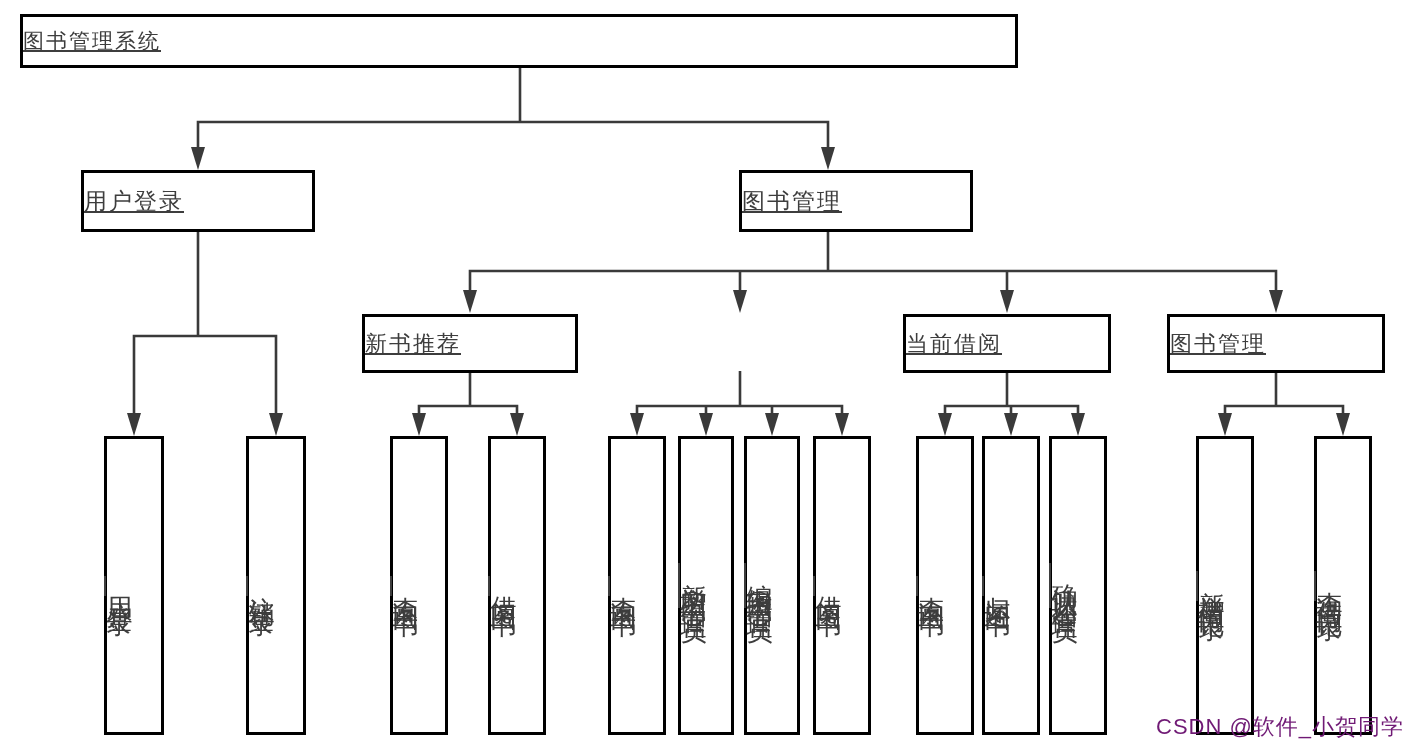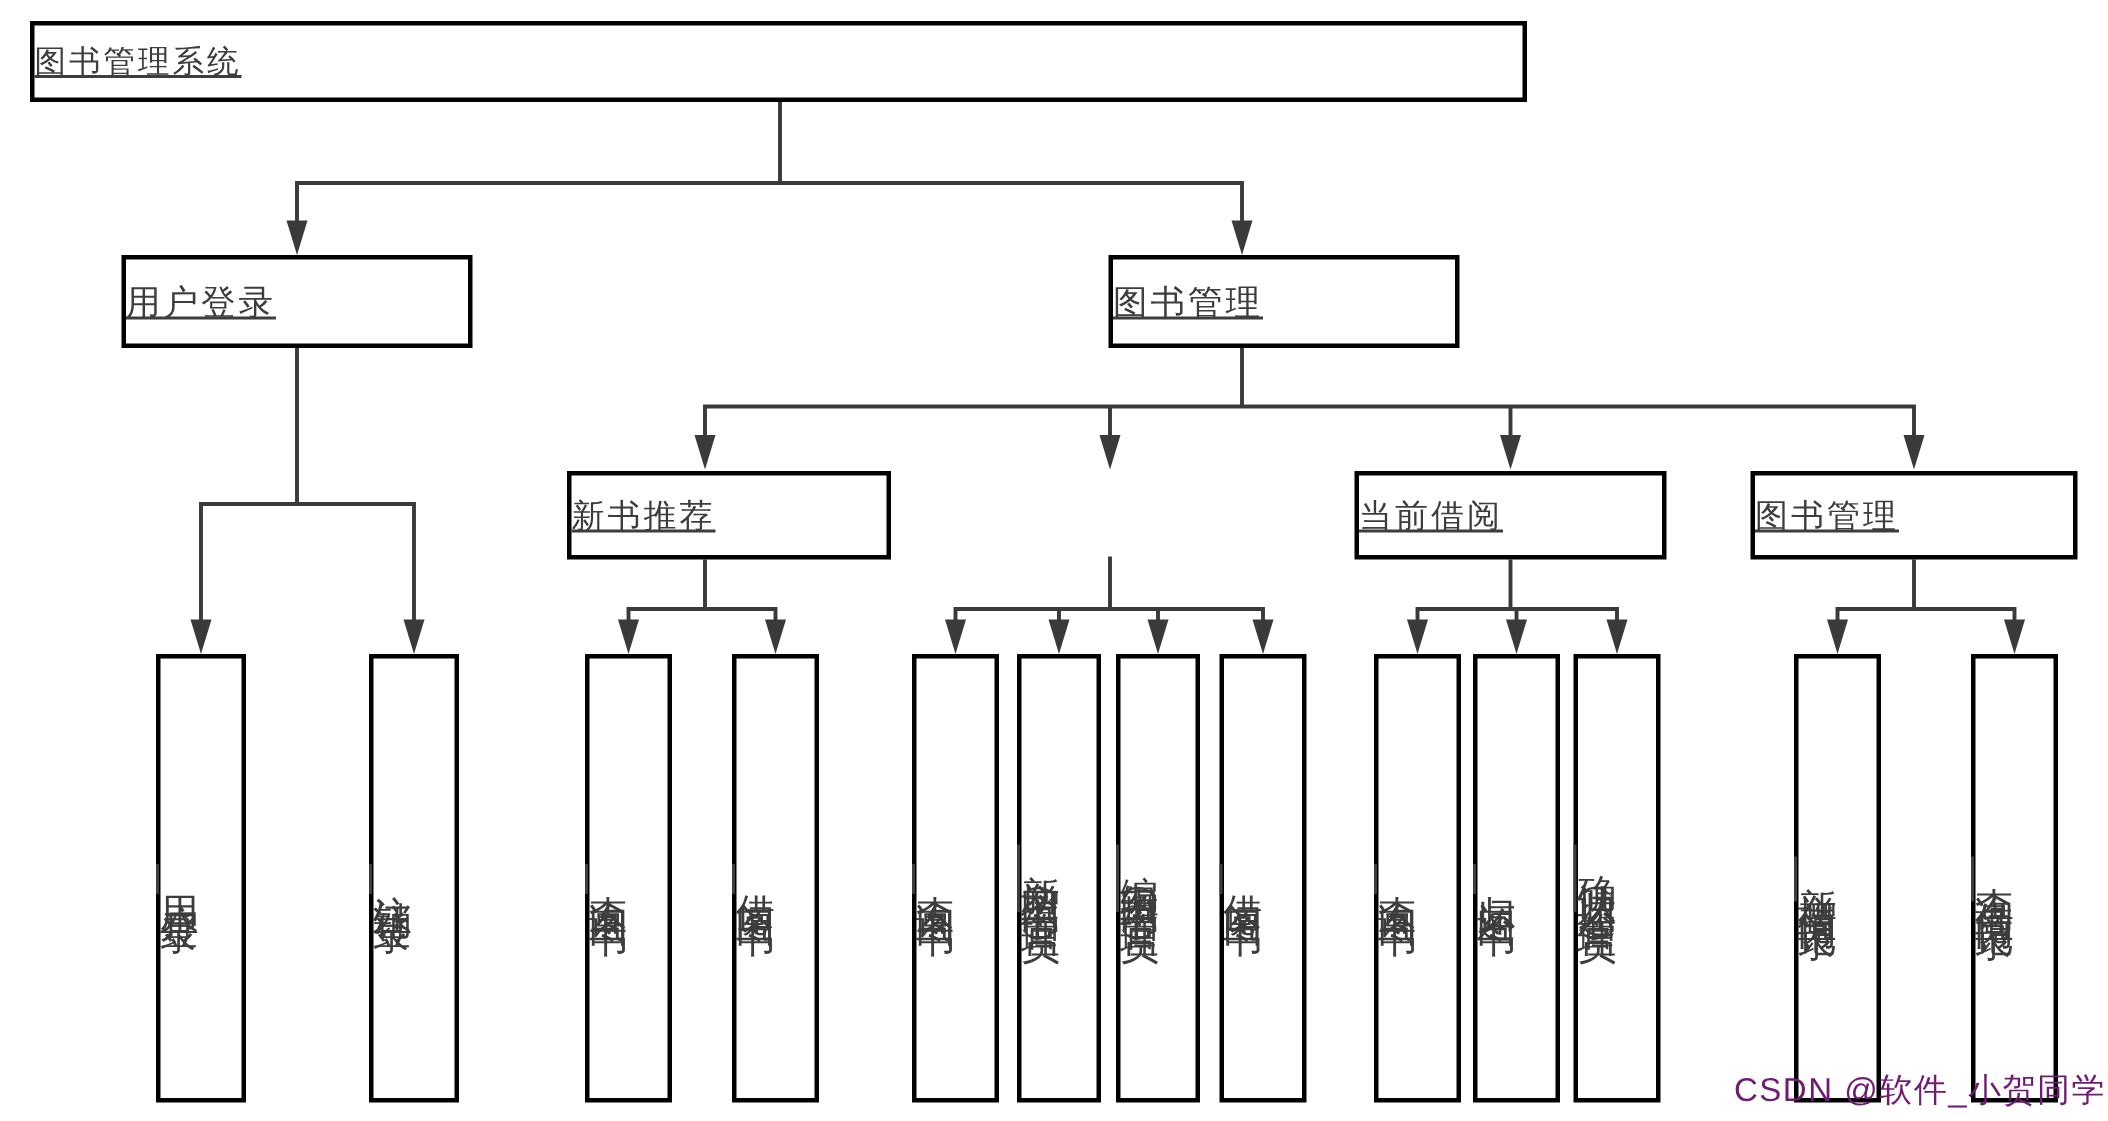--- a/index.html
+++ b/index.html
@@ -124,21 +124,21 @@
     <span>图书管理系统</span>
   </div>
 
   <div class="node hnode l1-node" style="left:81px; top:170px; width:234px; height:62px;">
     <span>用户登录</span>
   </div>
   <div class="node hnode l1-node" style="left:711px; top:170px; width:234px; height:62px;margin-left:28px;">
     <span>图书管理</span>
   </div>
 
-  <div class="node hnode l2-node" style="left:362px; top:314px; width:216px; height:59px;margin-left:16px;">
+  <div class="node hnode l2-node" style="left:362px; top:314px; width:216px; height:59px;">
     <span>新书推荐</span>
   </div>
   <div class="node hnode l2-node" style="left:903px; top:314px; width:208px; height:59px;">
     <span>当前借阅</span>
   </div>
   <div class="node hnode l2-node" style="left:1167px; top:314px; width:218px; height:59px;">
     <span>图书管理</span>
   </div>
 
   <div class="node vnode" style="left:104px; top:436px; width:60px; height:299px;">

